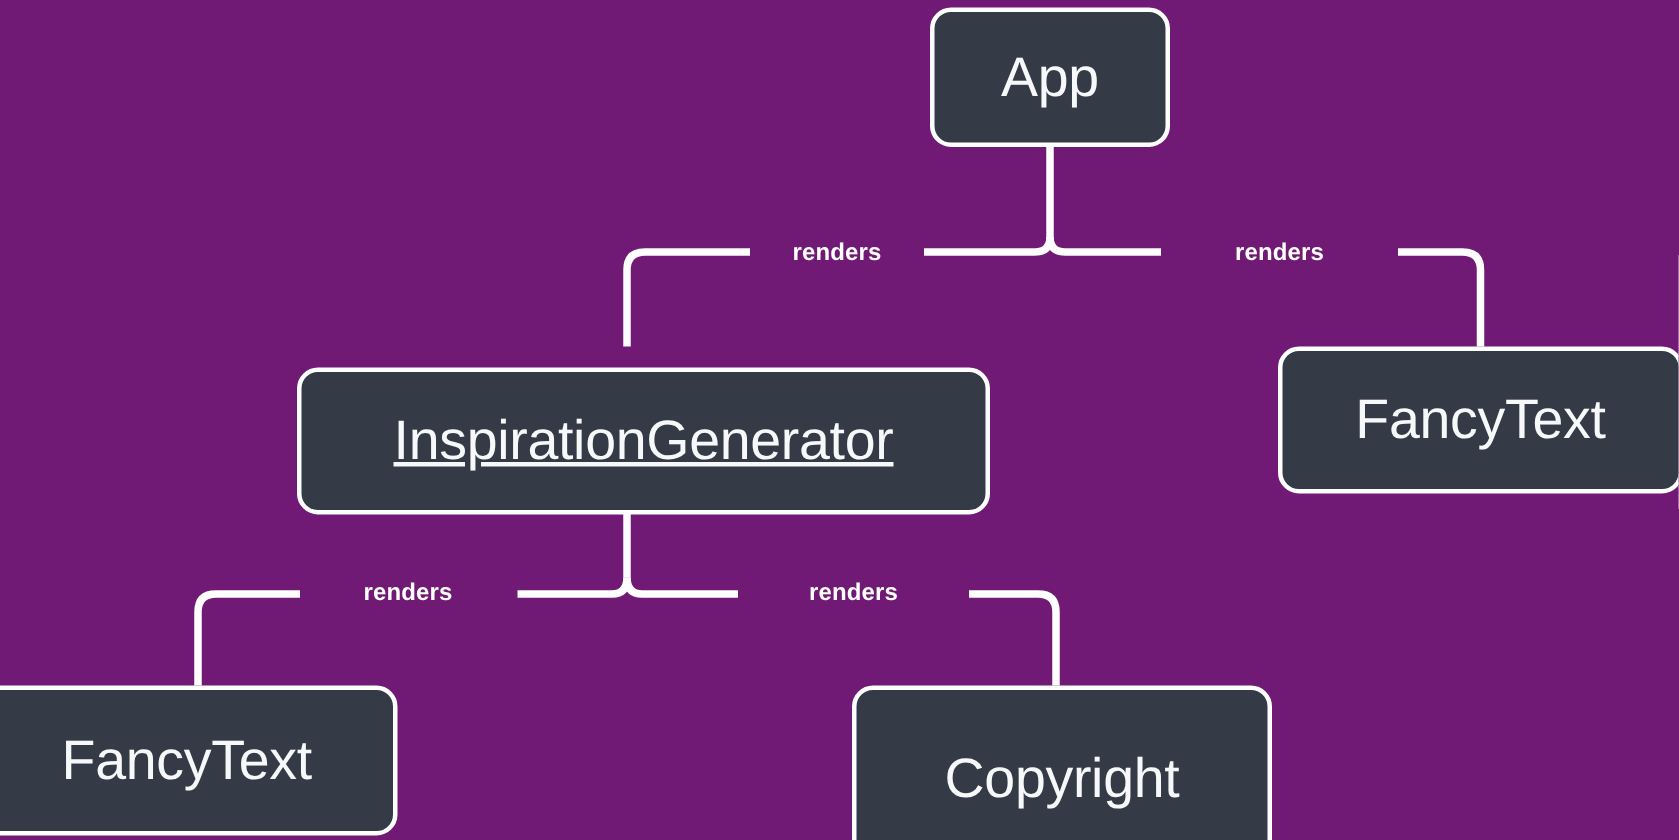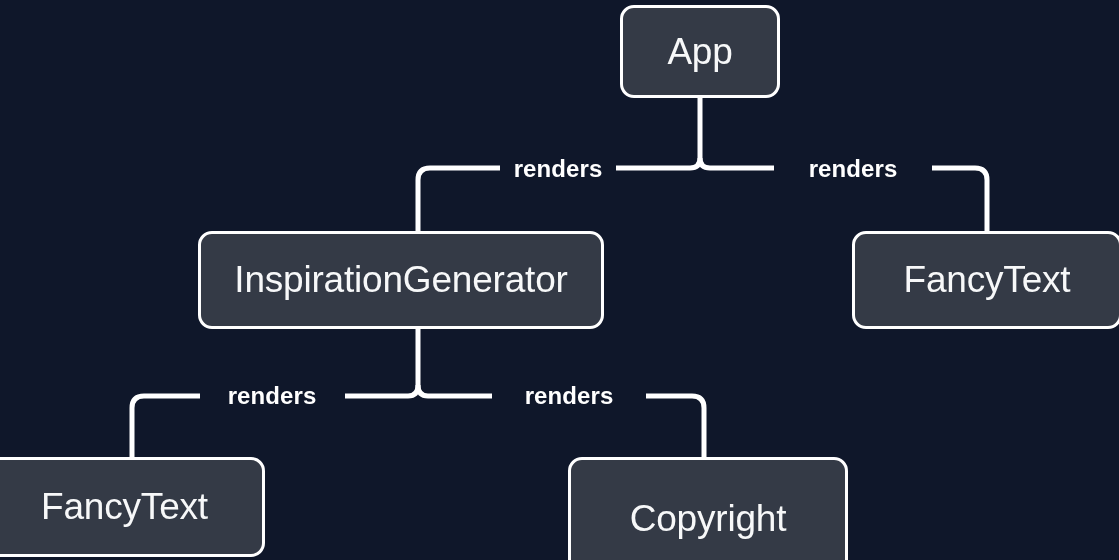--- a/index.html
+++ b/index.html
@@ -9,21 +9,21 @@
   body {
     width: 1119px;
     height: 560px;
     overflow: hidden;
     font-family: "Liberation Sans", sans-serif;
   }
   #diagram-root {
     position: relative;
     width: 1119px;
     height: 560px;
-    background: #0f172a;
+    background: #701a75;
   }
   svg.connectors {
     position: absolute;
     top: 0;
     left: 0;
     width: 1119px;
     height: 560px;
   }
   .node {
     position: absolute;
@@ -36,21 +36,21 @@
     align-items: center;
     justify-content: center;
     font-size: 37px;
     font-weight: 400;
     letter-spacing: -0.2px;
     white-space: nowrap;
   }
   .edge-label {
     position: absolute;
     color: #ffffff;
-    font-size: 24px;
+    font-size: 16px;
     font-weight: 700;
     letter-spacing: 0.1px;
     white-space: nowrap;
     transform: translate(-50%, -50%);
     line-height: 1;
   }
 </style>
 </head>
 <body>
 
@@ -79,21 +79,21 @@
       <path d="M428,396 L492,396"></path>
       <path d="M646,396 L692,396 Q704,396 704,408 L704,457"></path>
 
     </g>
   </svg>
 
   <div class="node" style="left:620px; top:5px; width:160px; height:93px;">
     <span>App</span>
   </div>
 
-  <div class="node" style="left:198px; top:231px; width:406px; height:98px;">
+  <div class="node" style="left:198px; top:245px; width:462px; height:98px;text-decoration:underline;">
     <span>InspirationGenerator</span>
   </div>
 
   <div class="node" style="left:852px; top:231px; width:270px; height:98px;">
     <span>FancyText</span>
   </div>
 
   <div class="node" style="left:-16px; top:457px; width:281px; height:100px;">
     <span>FancyText</span>
   </div>

